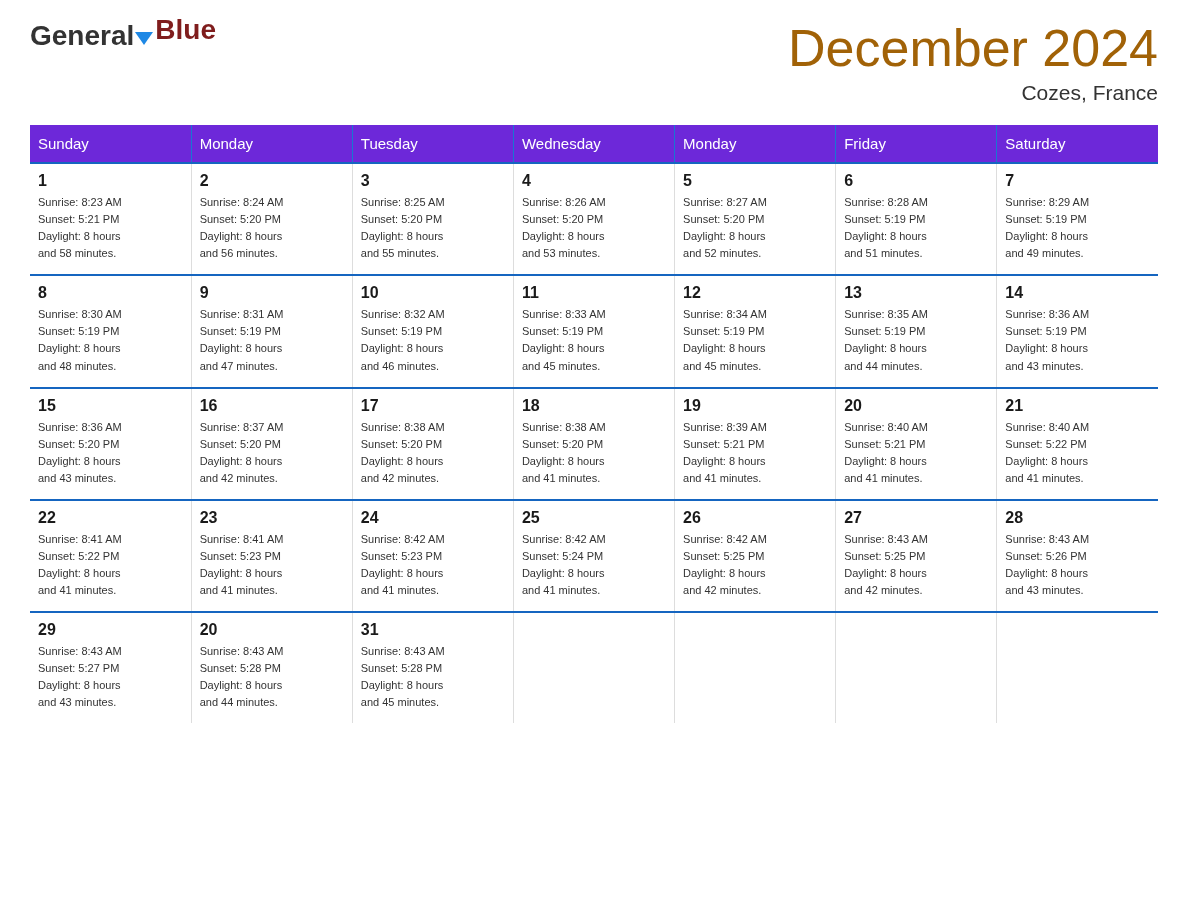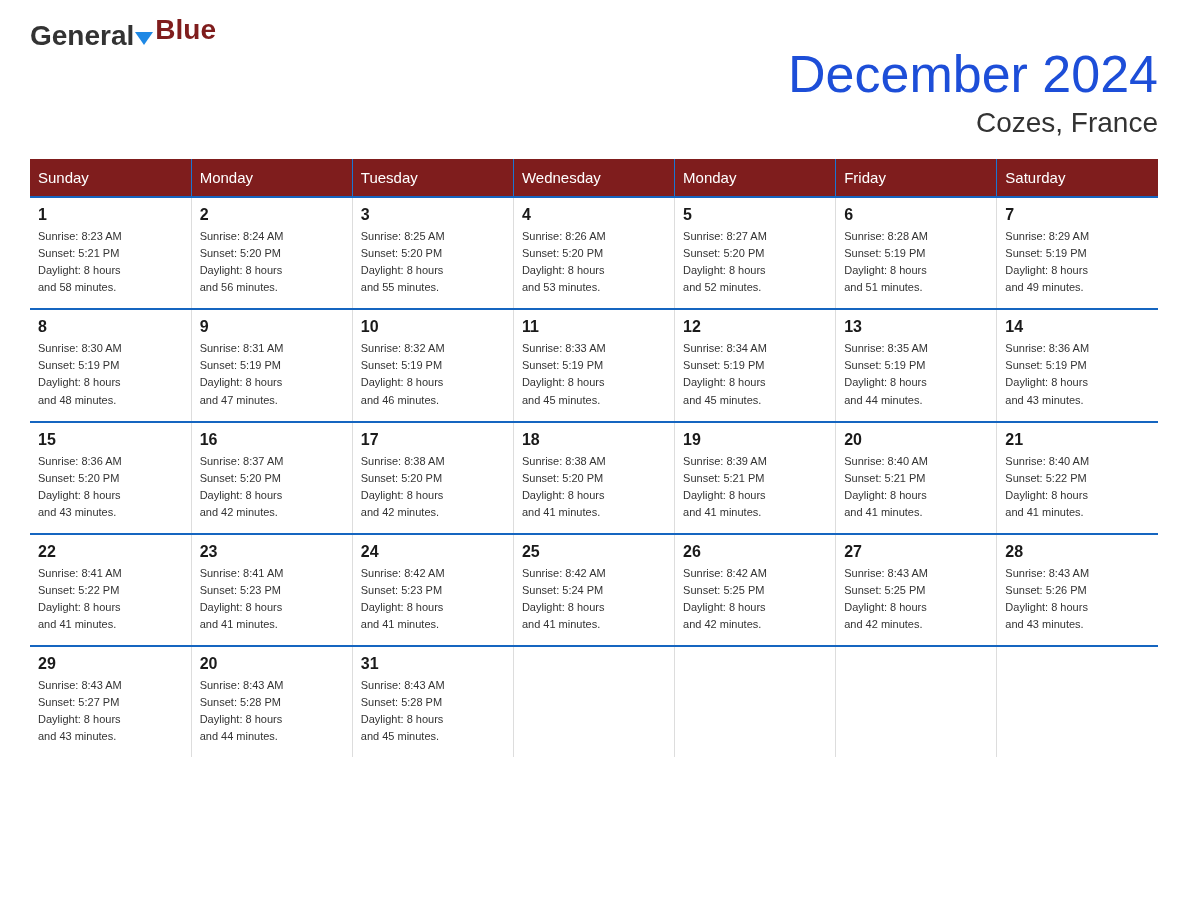--- a/index.html
+++ b/index.html
@@ -20,36 +20,35 @@
       display: flex;
       flex-direction: row;
       align-items: flex-start;
     }
     .title-block {
       text-align: right;
     }
     .month-title {
       font-size: 52px;
       font-weight: normal;
-      color: #1d4ed8;
+      color: #a16207;
       line-height: 1.1;
-      margin-top: 26px;
     }
     .location {
-      font-size: 28px;
+      font-size: 21px;
       color: #333;
       margin-top: 4px;
     }
     .calendar-table {
       width: 100%;
       border-collapse: collapse;
       font-size: 13px;
     }
     .calendar-table thead tr {
-      background-color: #7f1d1d;
+      background-color: #6d28d9;
     }
     .calendar-table thead th {
       color: #fff;
       padding: 10px 8px;
       text-align: left;
       font-size: 15px;
       font-weight: normal;
       border-right: 1px solid #1976d2;
     }
     .calendar-table thead th:last-child {

